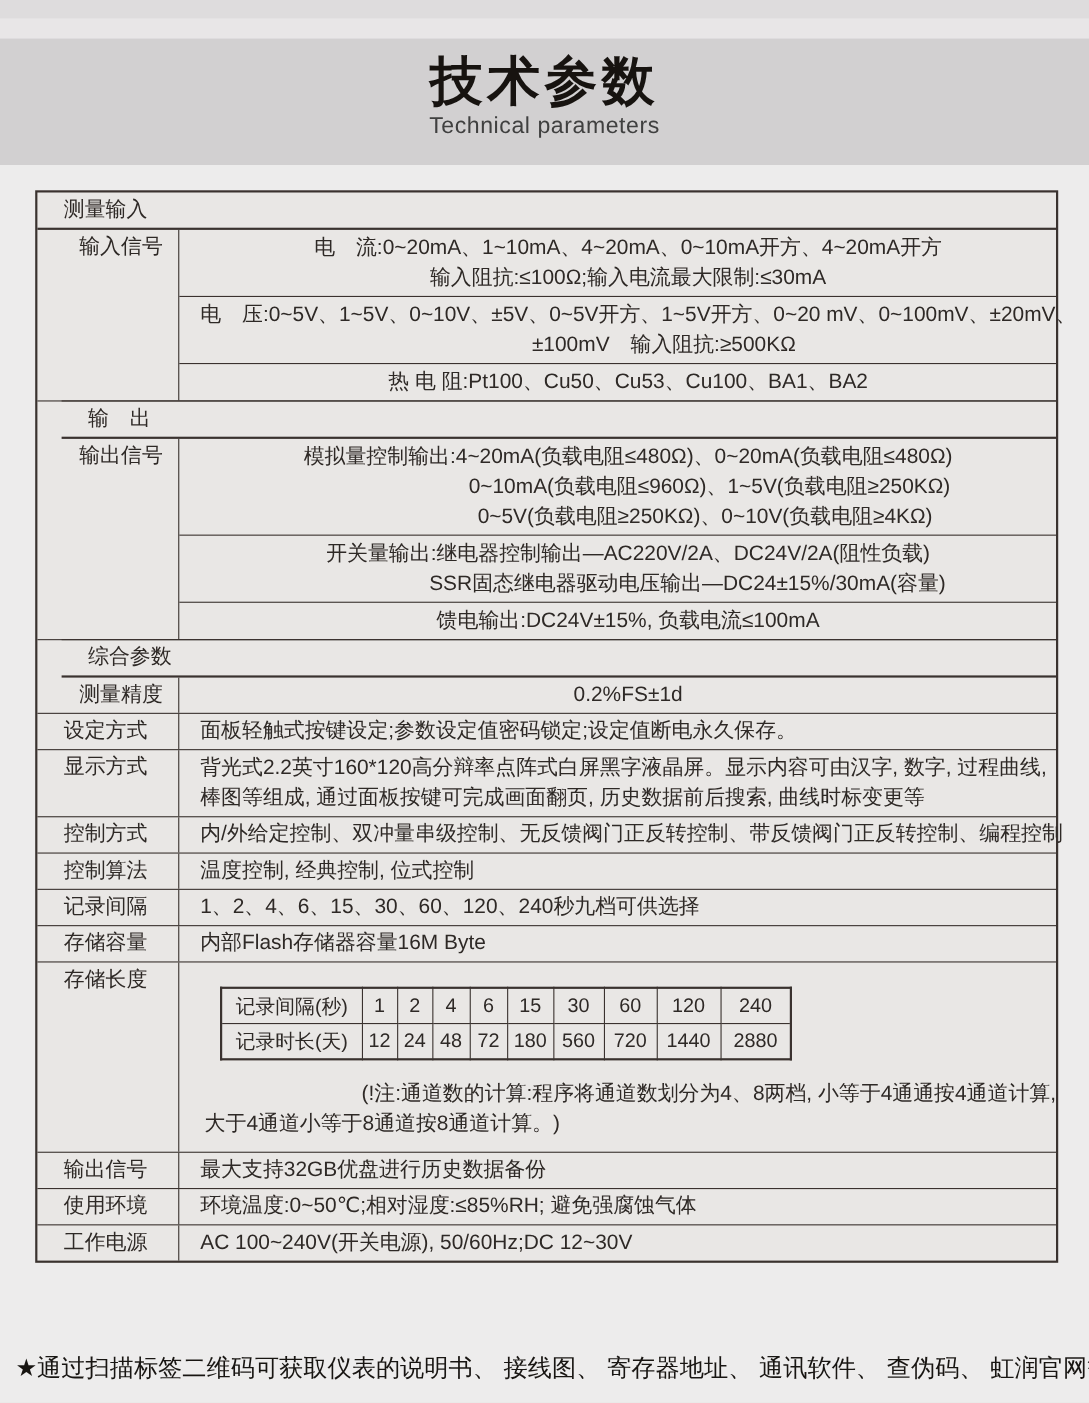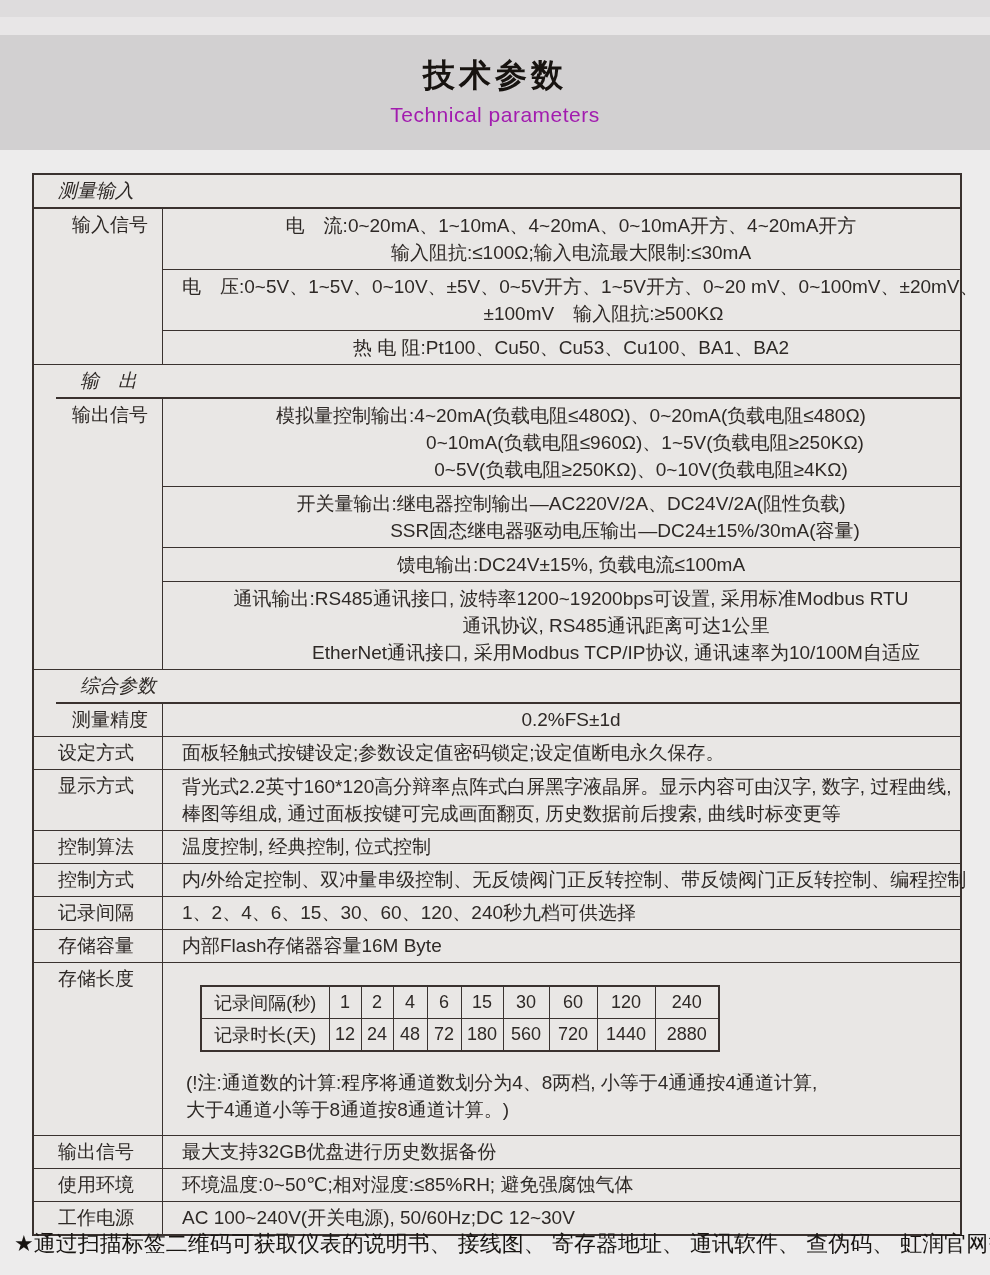--- a/index.html
+++ b/index.html
@@ -12,54 +12,54 @@
   html,body{margin:0;padding:0;}
   body{
     width:990px;height:1275px;position:relative;overflow:hidden;
     background:var(--page);
     font-family:"Liberation Sans","DejaVu Sans",sans-serif;
     color:var(--tx);
   }
   .strip1{position:absolute;left:0;top:0;width:990px;height:17px;background:#dedcdd;}
   .strip2{position:absolute;left:0;top:17px;width:990px;height:18px;background:#e8e6e7;}
   .band{position:absolute;left:0;top:35px;width:990px;height:115px;background:var(--band);text-align:center;}
-  .title-zh{margin-top:12px;font-size:32px;font-weight:bold;letter-spacing:4px;color:#171310;line-height:56px;}
-  .title-en{font-size:21px;color:#a21caf;letter-spacing:0.5px;line-height:24px;}
+  .title-zh{margin-top:12px;font-size:48px;font-weight:bold;letter-spacing:4px;color:#171310;line-height:56px;}
+  .title-en{font-size:21px;color:#404040;letter-spacing:0.5px;line-height:24px;}
 
   .spec-table{
     position:absolute;left:32px;top:173px;width:930px;
     border:2px solid var(--bd);background:var(--cell);
     font-size:19px;box-sizing:border-box;
   }
   .row{display:flex;border-bottom:1px solid var(--bd);}
   .row:last-child{border-bottom:none;}
   .row.section{border-bottom-width:2px;}
   .row.section + .row{border-top:0;text-align:center;}
-  .sec-label{padding:3px 0 3px 24px;line-height:26px;white-space:nowrap;font-style:italic;}
+  .sec-label{padding:3px 0 3px 24px;line-height:26px;white-space:nowrap;}
   .row.section.mid{border-top:1px solid var(--bd);margin-top:-1px;margin-left:22px;}
   .label{flex:0 0 129px;max-width:129px;box-sizing:border-box;padding:3px 0 3px 24px;
          border-right:1px solid var(--bd);line-height:26px;white-space:nowrap;}
   .content{flex:1;min-width:0;box-sizing:border-box;padding:3px 0 3px 19px;}
   .content.plain{line-height:26px;white-space:nowrap;}
   .content.wrap{line-height:27px;white-space:normal;padding-right:6px;}
   .gcontent{flex:1;min-width:0;display:flex;flex-direction:column;padding:0;}
   .sub{box-sizing:border-box;padding:3px 0 3px 19px;border-bottom:1px solid var(--bd);}
   .sub:last-child{border-bottom:none;}
   .line{line-height:27px;white-space:nowrap;}
   .m65{margin-left:65px;}
   .m90{margin-left:90px;}
   .m108{margin-left:108px;}
   .m140{margin-left:140px;}
   .m148{margin-left:148px;}
 
   .storage-content{flex:1;min-width:0;padding:0 0 12px 19px;}
   table.grid{border-collapse:collapse;border:2px solid var(--bd);margin:22px 0 0 18px;font-size:18px;}
   table.grid td{border:1px solid var(--bd);text-align:center;height:31px;padding:0 3px;white-space:nowrap;}
   .note-line{line-height:27px;white-space:nowrap;margin-left:4px;}
-  .note-line.first{margin-top:17px;}
+  .note-line.first{margin-top:17px;text-align:right;}
 
   .footnote{
     position:absolute;left:14px;top:1230px;width:972px;
     font-size:22px;color:#181512;line-height:28px;white-space:nowrap;letter-spacing:0px;
   }
 </style>
 </head>
 <body>
 
 <div class="strip1"></div>
@@ -105,51 +105,46 @@
         <div class="line m148">0~10mA(负载电阻≤960Ω)、1~5V(负载电阻≥250KΩ)</div>
         <div class="line m140">0~5V(负载电阻≥250KΩ)、0~10V(负载电阻≥4KΩ)</div>
       </div>
       <div class="sub">
         <div class="line">开关量输出:继电器控制输出—AC220V/2A、DC24V/2A(阻性负载)</div>
         <div class="line m108">SSR固态继电器驱动电压输出—DC24±15%/30mA(容量)</div>
       </div>
       <div class="sub">
         <div class="line">馈电输出:DC24V±15%, 负载电流≤100mA</div>
       </div>
-      <div class="sub">
-        <div class="line">通讯输出:RS485通讯接口, 波特率1200~19200bps可设置, 采用标准Modbus RTU</div>
-        <div class="line m90">通讯协议, RS485通讯距离可达1公里</div>
-        <div class="line m90">EtherNet通讯接口, 采用Modbus TCP/IP协议, 通讯速率为10/100M自适应</div>
-      </div>
     </div>
   </div>
 
   <div class="row section mid">
     <div class="sec-label">综合参数</div>
   </div>
 
   <div class="row">
     <div class="label">测量精度</div>
     <div class="content plain">0.2%FS±1d</div>
   </div>
   <div class="row">
     <div class="label">设定方式</div>
     <div class="content plain">面板轻触式按键设定;参数设定值密码锁定;设定值断电永久保存。</div>
   </div>
   <div class="row">
     <div class="label">显示方式</div>
     <div class="content wrap">背光式2.2英寸160*120高分辩率点阵式白屏黑字液晶屏。显示内容可由汉字, 数字, 过程曲线, 棒图等组成, 通过面板按键可完成画面翻页, 历史数据前后搜索, 曲线时标变更等</div>
   </div>
   <div class="row">
+    <div class="label">控制方式</div>
+    <div class="content plain">内/外给定控制、双冲量串级控制、无反馈阀门正反转控制、带反馈阀门正反转控制、编程控制</div>
+  </div>
+  <div class="row">
     <div class="label">控制算法</div>
     <div class="content plain">温度控制, 经典控制, 位式控制</div>
-  </div>
-  <div class="row">
-    <div class="label">控制方式</div>
-    <div class="content plain">内/外给定控制、双冲量串级控制、无反馈阀门正反转控制、带反馈阀门正反转控制、编程控制</div>
   </div>
   <div class="row">
     <div class="label">记录间隔</div>
     <div class="content plain">1、2、4、6、15、30、60、120、240秒九档可供选择</div>
   </div>
   <div class="row">
     <div class="label">存储容量</div>
     <div class="content plain">内部Flash存储器容量16M Byte</div>
   </div>
 

